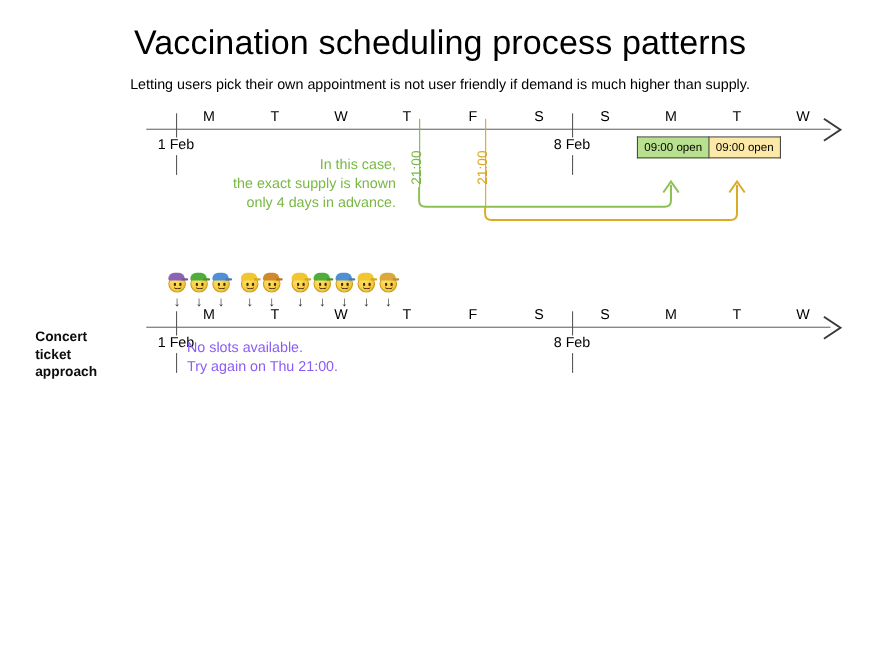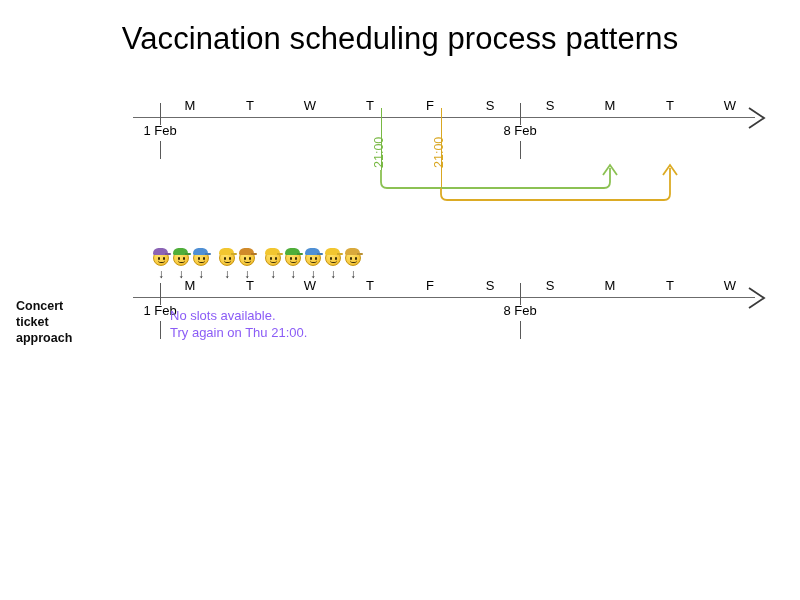--- a/index.html
+++ b/index.html
@@ -48,21 +48,21 @@
   
   .row-label {
     position: absolute;
     font-size: 12.5px;
     font-weight: bold;
     line-height: 16px;
     color: #0d0d0d;
     white-space: pre-line;
   }
   #label-supply { left: 28px; top: 118px; width: 110px; }
-  #label-concert { left: 16px; top: 298px; width: 110px; }
+  #label-concert { left: 32px; top: 298px; width: 110px; }
 
   
   .axis-wrap {
     position: absolute;
     left: 0;
     width: 800px;
     height: 60px;
   }
   #axis1 { top: 95px; }
   #axis2 { top: 275px; }
@@ -260,20 +260,21 @@
     line-height: 12px;
     color: #1a1a1a;
   }
 </style>
 </head>
 <body>
 
 <div id="stage">
 
   <div class="title">Vaccination scheduling process patterns</div>
+  <div class="subtitle">Letting users pick their own appointment is not user friendly if demand is much higher than supply.</div>
 
 
   <div class="axis-wrap" id="axis1">
     <div class="axis-line"></div>
     <svg class="axis-arrow" width="26" height="26" viewBox="0 0 26 26">
       <polyline points="4,3 19,13 4,23" fill="none" stroke="#3a3a3a" stroke-width="1.8"></polyline>
     </svg>
 
     <div class="day-label" style="left:190px">M</div>
     <div class="day-label" style="left:250px">T</div>
@@ -294,23 +295,30 @@
     <div class="tick-down" style="left:520px"></div>
     <div class="tick-caption" style="left:520px">8 Feb</div>
   </div>
 
   <div class="vline green" style="left:381px; top:108px; height:62px;"></div>
   <div class="vlabel green" style="left:373px; top:168px;">21:00</div>
 
   <div class="vline yellow" style="left:441px; top:108px; height:80px;"></div>
   <div class="vlabel yellow" style="left:433px; top:168px;">21:00</div>
 
+  <div class="note" id="note-supply">In this case,
+the exact supply is known
+only 4 days in advance.</div>
 
   <table id="slot-table">
     <tbody>
+        <tr>
+      <td class="cell-green">09:00 open</td>
+      <td class="cell-yellow">09:00 open</td>
+    </tr>
   </tbody>
     </table>
 
   <svg id="connectors" viewBox="0 0 800 600">
 
     <path d="M381,170 L381,182 Q381,188 387,188 L604,188 Q610,188 610,182 L610,168" fill="none" stroke="#8cc153" stroke-width="1.8"></path>
     <polyline points="603,175 610,165 617,175" fill="none" stroke="#8cc153" stroke-width="1.8"></polyline>
 
     <path d="M441,188 L441,194 Q441,200 447,200 L664,200 Q670,200 670,194 L670,168" fill="none" stroke="#dcab24" stroke-width="1.8"></path>
     <polyline points="663,175 670,165 677,175" fill="none" stroke="#dcab24" stroke-width="1.8"></polyline>

